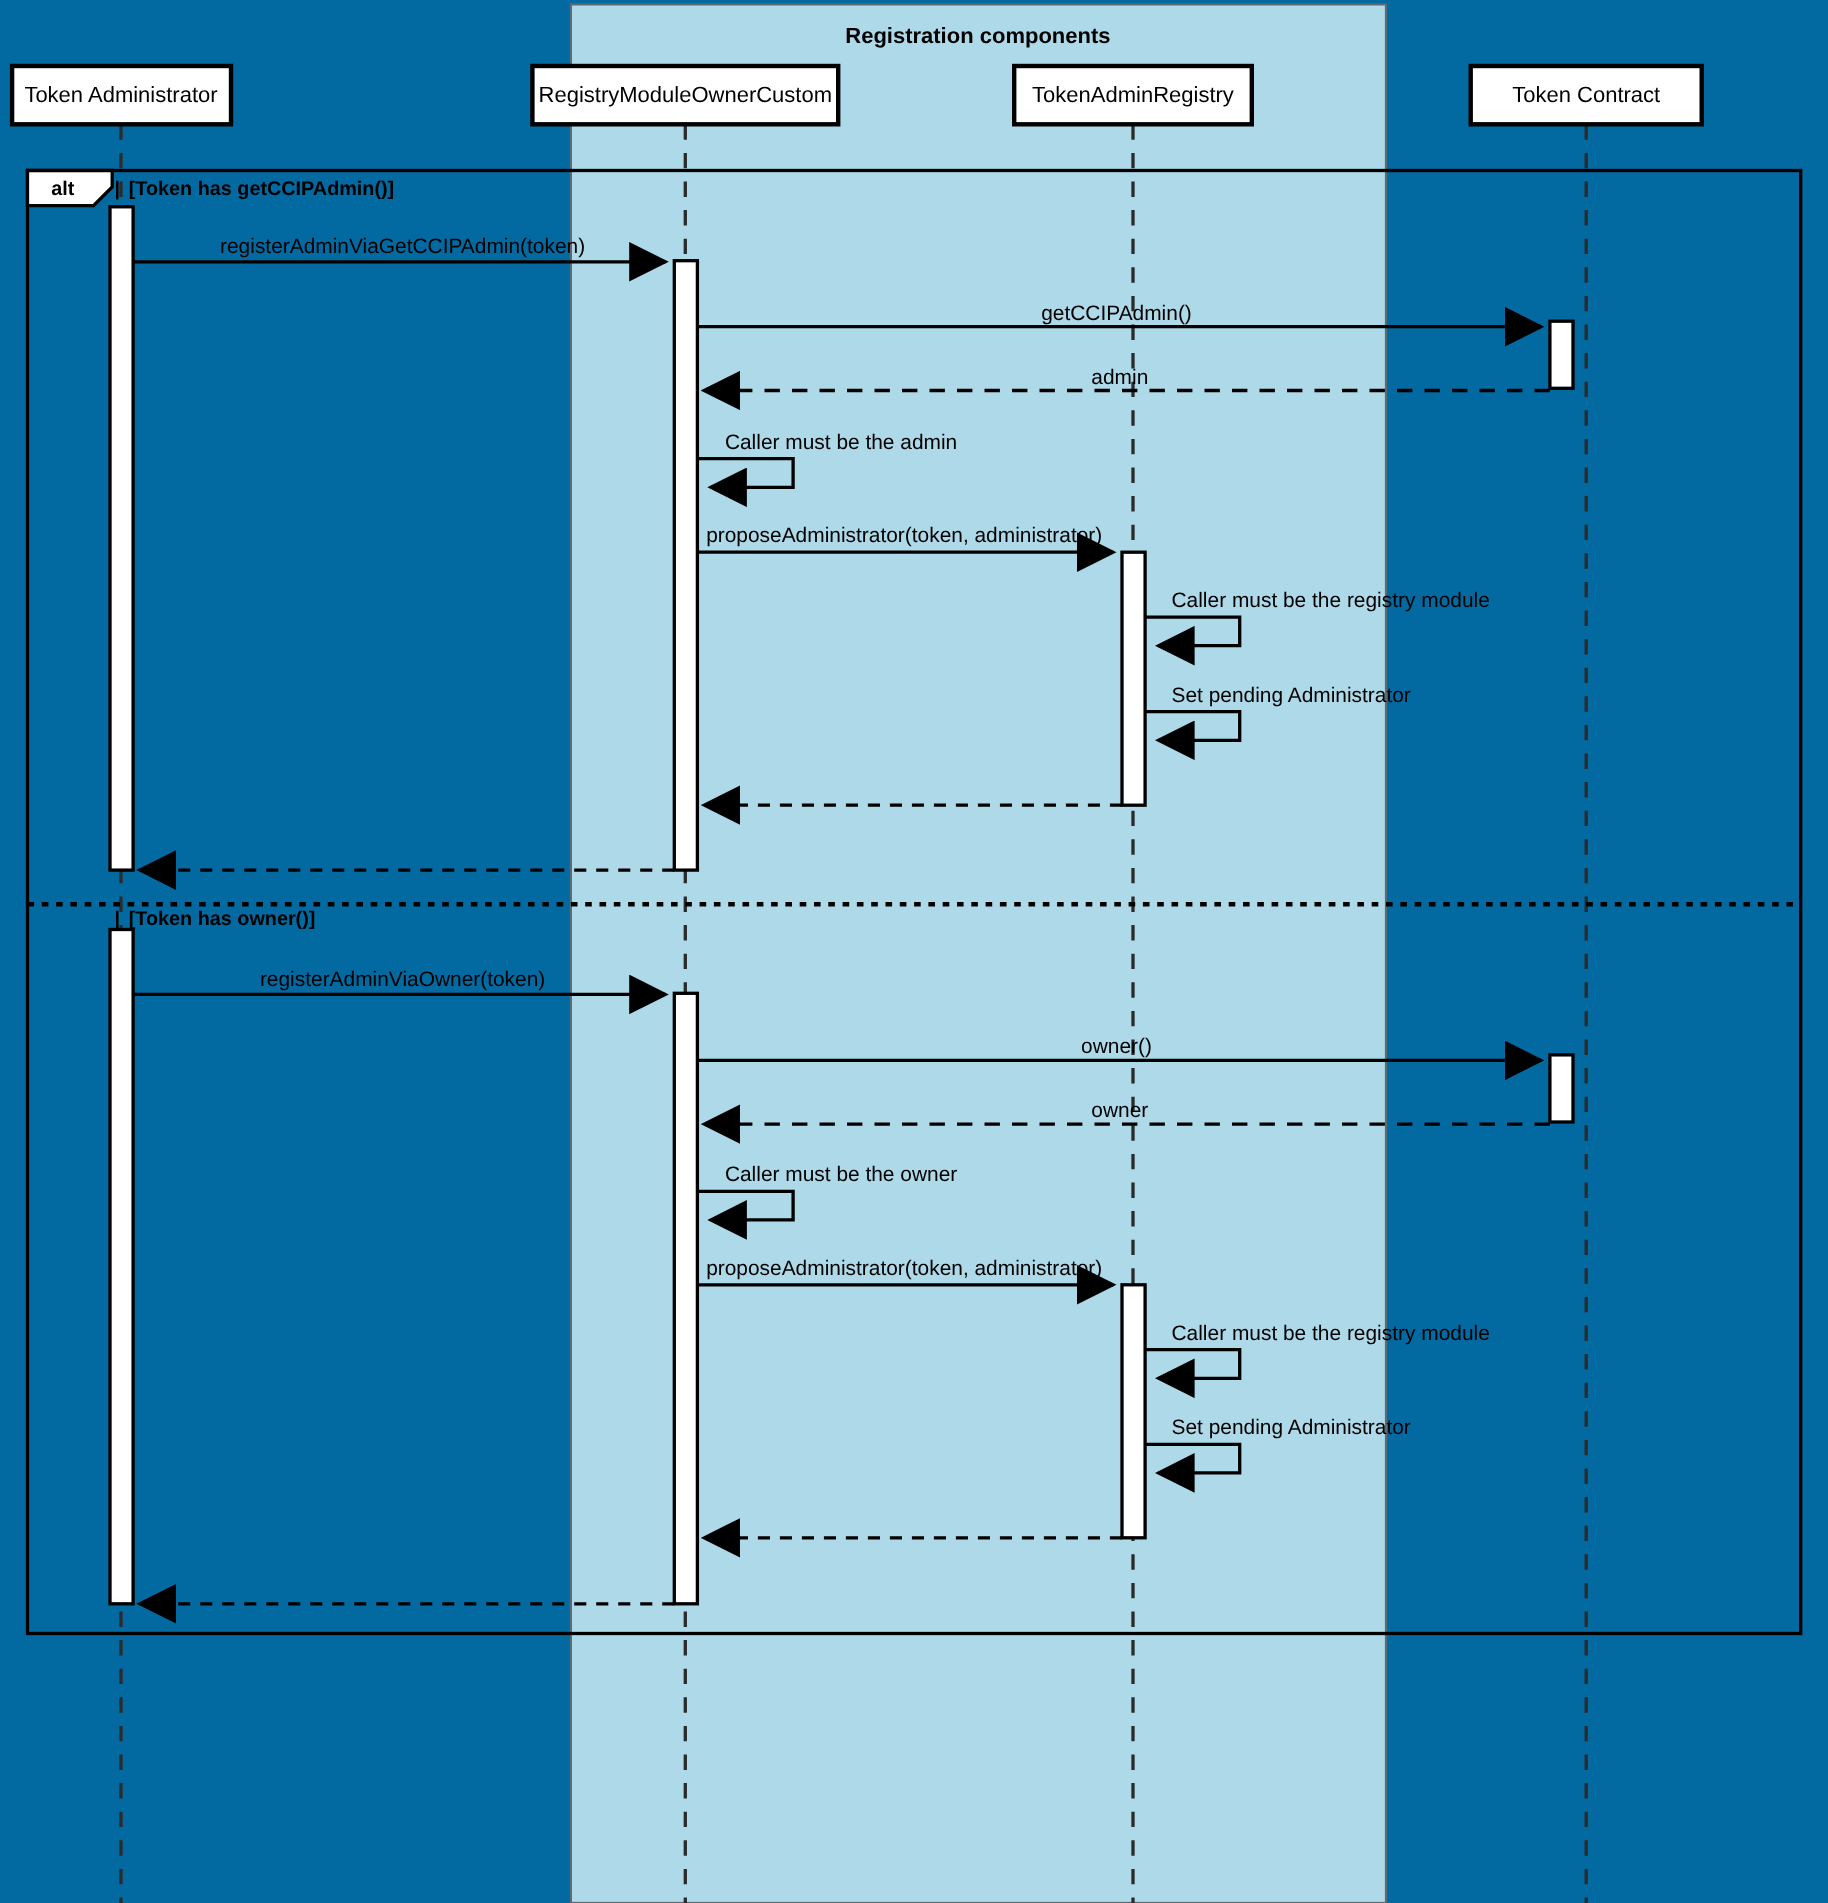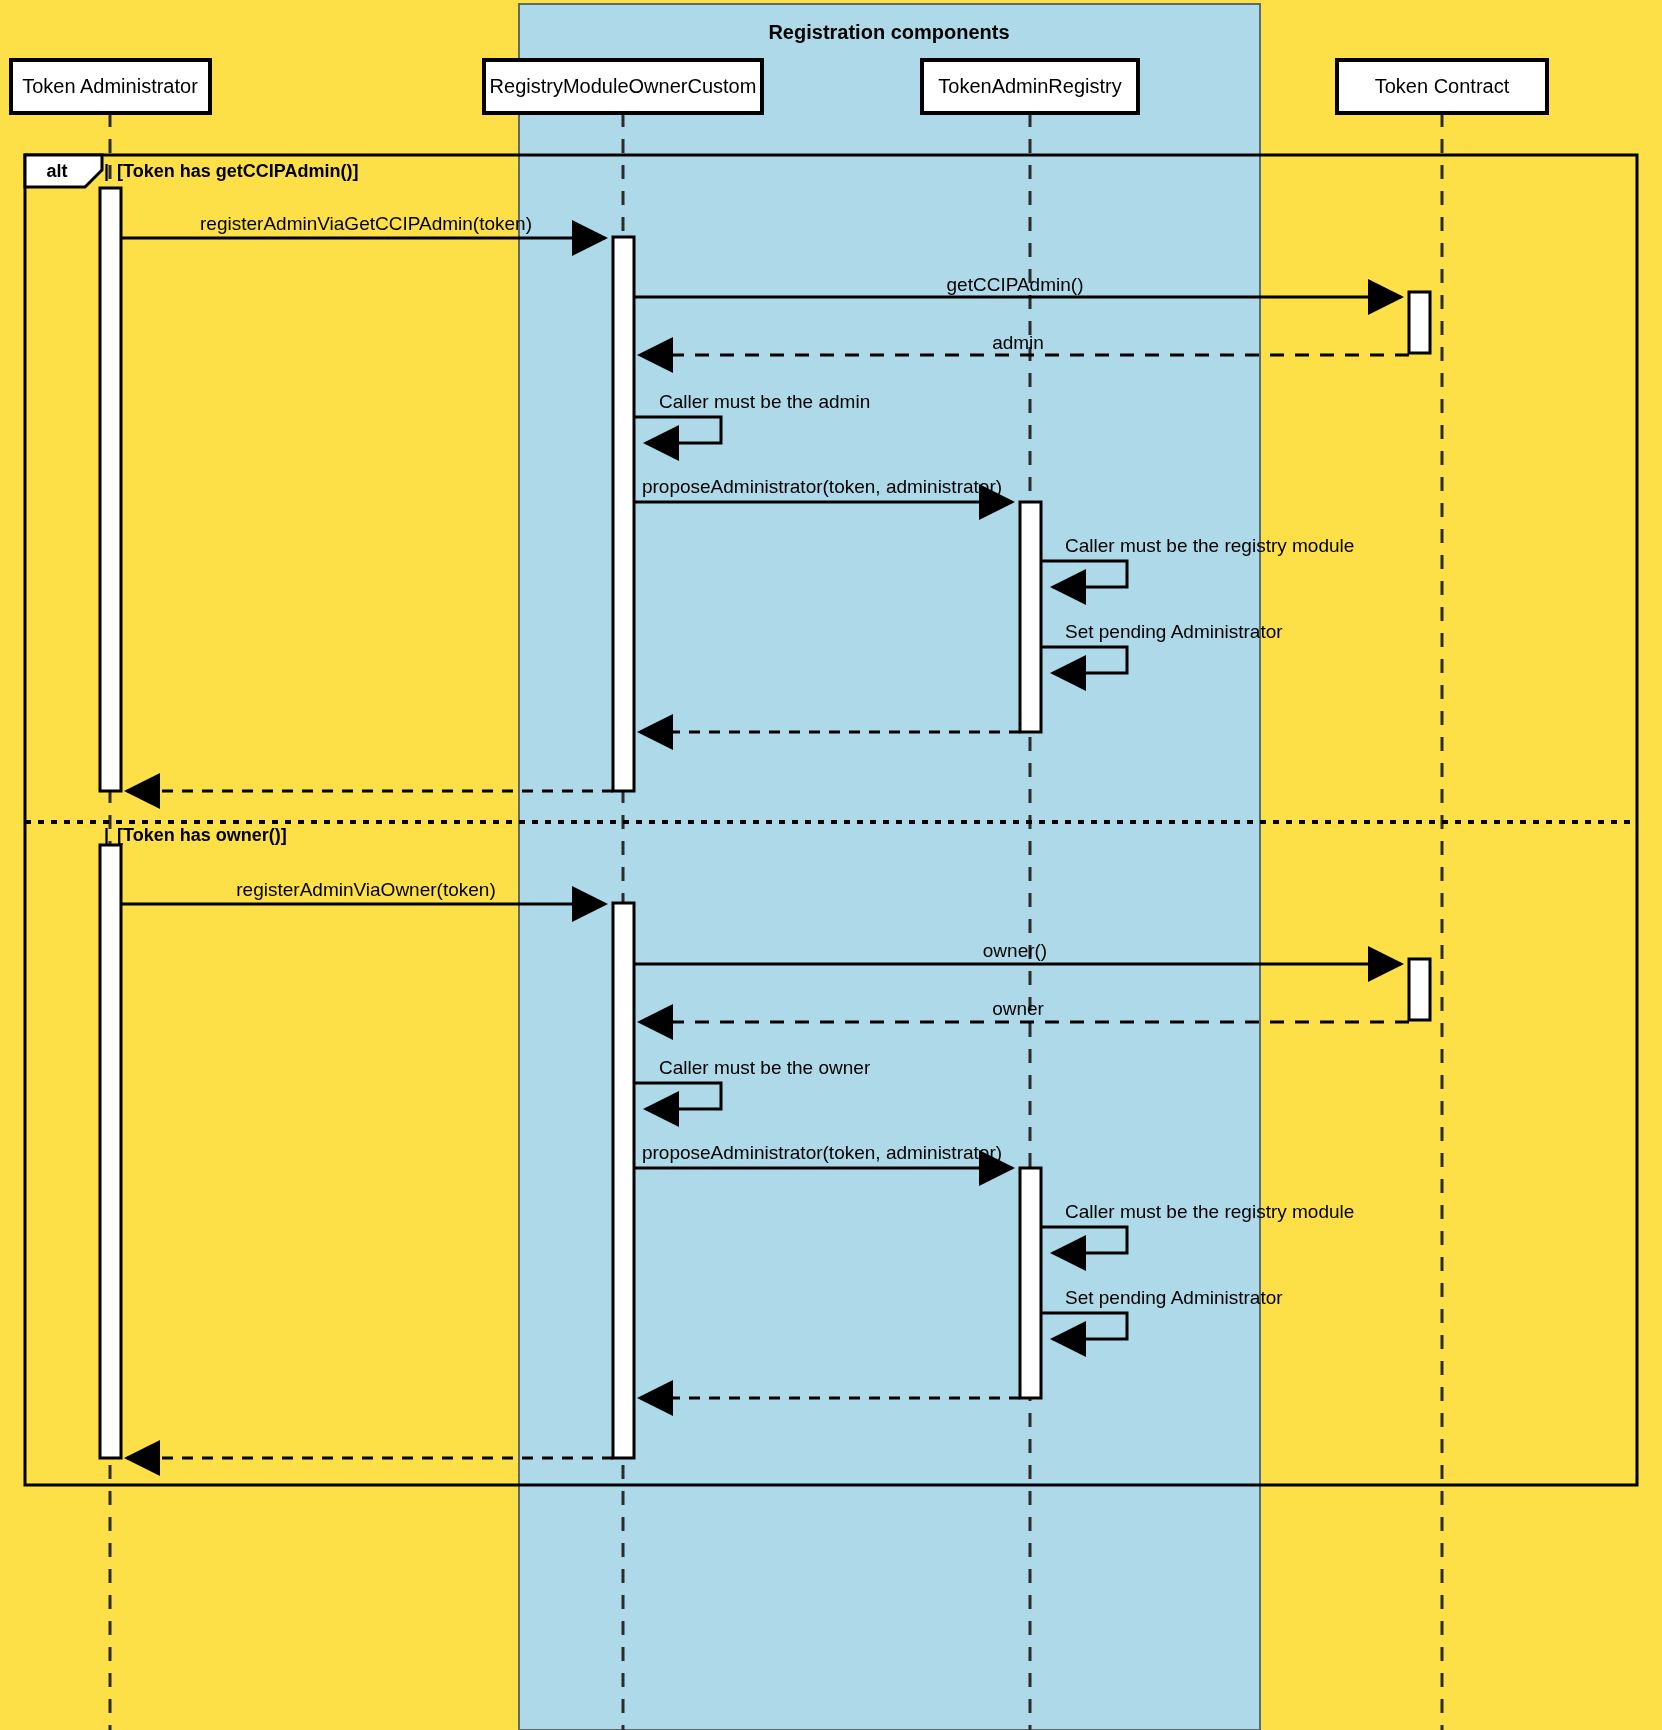--- a/index.html
+++ b/index.html
@@ -1,17 +1,17 @@
 <!DOCTYPE html>
 <html><head>
 <meta charset="utf-8">
 <style>
   html,body{margin:0;padding:0;background:#ffffff;}
   body{width:1662px;height:1730px;font-family:"Liberation Sans", sans-serif;}
-  #stage{position:relative;width:1662px;height:1730px;overflow:hidden;background:#fde047;}
+  #stage{position:relative;width:1662px;height:1730px;overflow:hidden;background:#0369a1;}
   svg{display:block;}
   .lbl-part{font-family:"Liberation Sans", sans-serif;font-size:20px;fill:#000;}
   .lbl-frame-title{font-family:"Liberation Sans", sans-serif;font-size:20px;font-weight:bold;fill:#000;}
   .lbl-alt{font-family:"Liberation Sans", sans-serif;font-size:18px;font-weight:bold;fill:#000;}
   .lbl-guard{font-family:"Liberation Sans", sans-serif;font-size:18px;font-weight:bold;fill:#000;}
   .lbl-msg{font-family:"Liberation Sans", sans-serif;font-size:19px;fill:#000;}
 </style>
 </head>
 <body>
 

